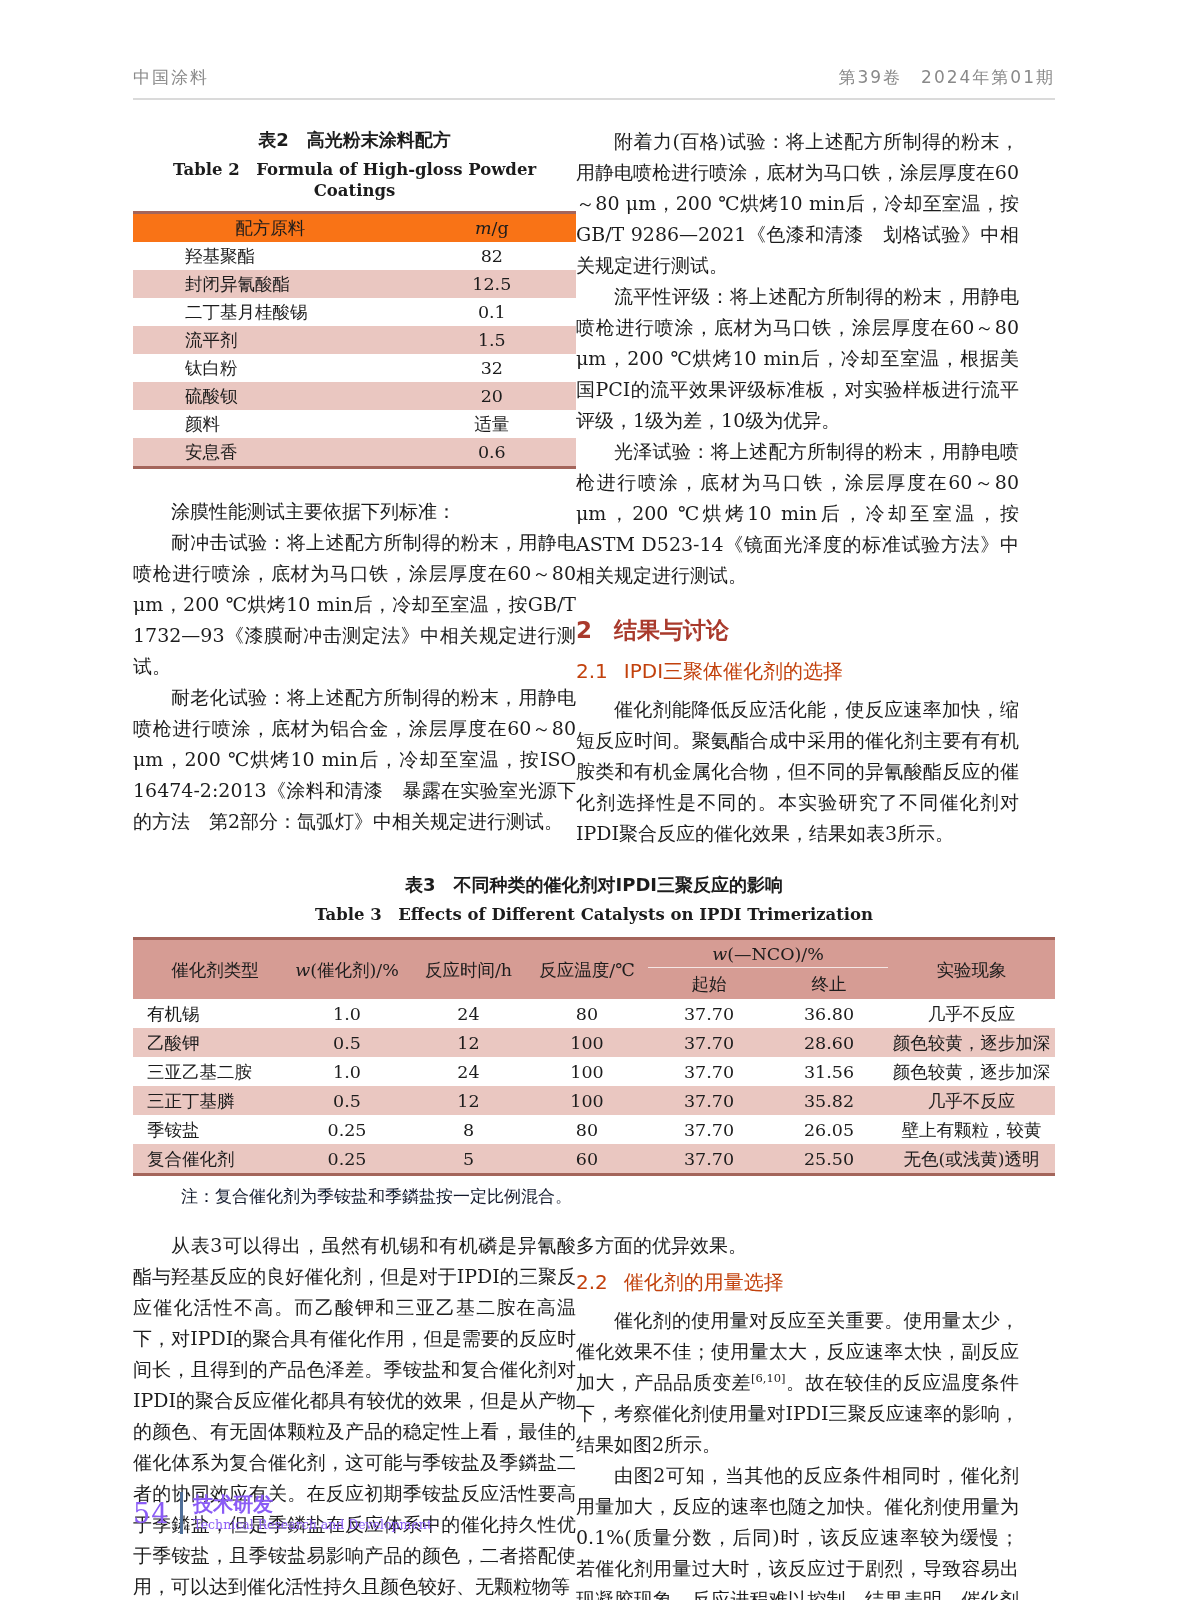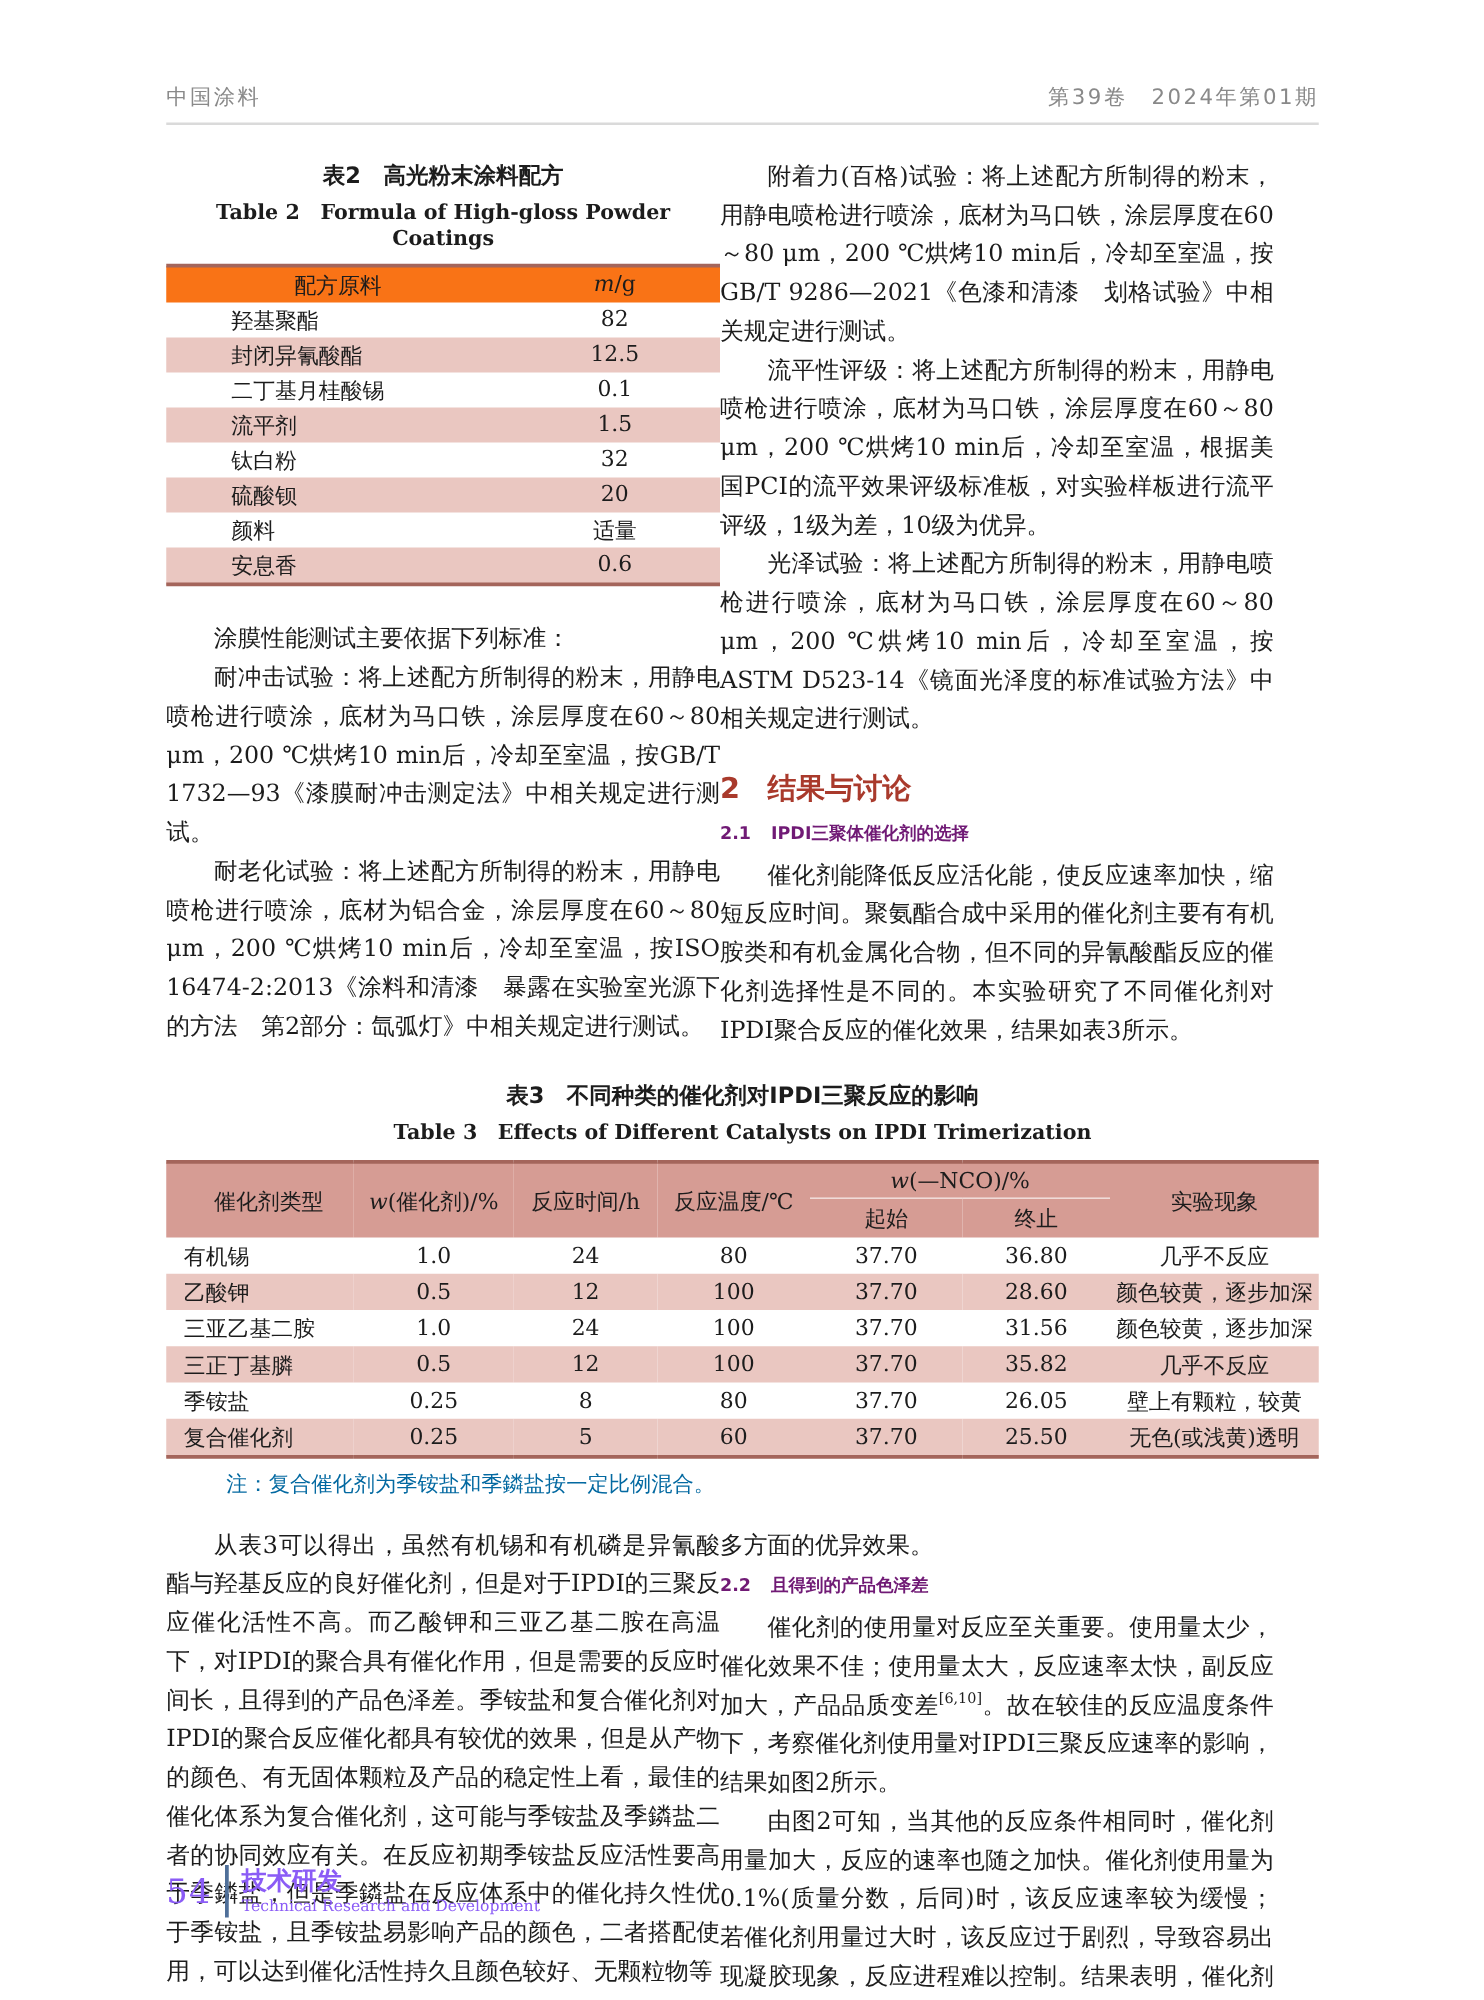--- a/index.html
+++ b/index.html
@@ -43,28 +43,28 @@
   
   .t3-section{margin-top:24px;}
   .t3 th,.t3 td{font-size:17.5px;padding:0;}
   .t3 thead th{background:#d69c94;text-align:center;font-weight:normal;}
   .t3 thead tr.r1 th{height:27px;}
   .t3 thead tr.r2 th{height:31px;font-family:Liberation Mono, monospace;}
   .t3 th.nco{border-bottom:1px solid rgba(255,255,255,0.75);}
   .t3 tbody td{height:29px;text-align:center;}
   .t3 tbody td.c1{text-align:left;padding-left:14px;}
   .t3 tbody tr:nth-child(even){background:#eac7c1;}
-  .t3-note{color:#0369a1;font-size:17px;margin:9px 0 0 0;padding-left:48px;
+  .t3-note{color:#0f172a;font-size:17px;margin:9px 0 0 0;padding-left:48px;
     font-family:"DejaVu Serif","Liberation Serif",serif;}
   
   .h2{color:#a93a2c;font-family:"DejaVu Sans","Liberation Sans",sans-serif;
     font-weight:bold;font-size:23px;margin:24px 0 12px 0;}
   .h2 .num{margin-right:22px;}
-  .h3{color:#701a75;font-family:"DejaVu Sans","Liberation Sans",sans-serif;
-    font-weight:bold;font-size:14px;margin:4px 0 9px 0;}
+  .h3{color:#c2410c;font-family:"DejaVu Sans","Liberation Sans",sans-serif;
+    font-weight:normal;font-size:20px;margin:4px 0 9px 0;}
   .h3 .num{margin-right:16px;}
   .h3.mt{margin-top:8px;}
   
   .page-footer{position:absolute;left:133px;top:1492px;display:flex;align-items:center;
     color:#8b5cf6;}
   .page-footer .pno{font-size:27px;margin-right:11px;letter-spacing:1px;}
   .page-footer .sect{border-left:3px solid #4f6f99;padding-left:10px;}
   .page-footer .sect-cn{font-family:"DejaVu Sans","Liberation Sans",sans-serif;
     font-weight:bold;font-size:20px;line-height:24px;}
   .page-footer .sect-en{font-size:12.5px;line-height:18px;}
@@ -231,21 +231,21 @@
     </table>
     <p class="t3-note">注：复合催化剂为季铵盐和季鏻盐按一定比例混合。</p>
   </div>
 
   <div class="cols bottom">
     <div class="col">
       <p class="para">从表3可以得出，虽然有机锡和有机磷是异氰酸酯与羟基反应的良好催化剂，但是对于IPDI的三聚反应催化活性不高。而乙酸钾和三亚乙基二胺在高温下，对IPDI的聚合具有催化作用，但是需要的反应时间长，且得到的产品色泽差。季铵盐和复合催化剂对IPDI的聚合反应催化都具有较优的效果，但是从产物的颜色、有无固体颗粒及产品的稳定性上看，最佳的催化体系为复合催化剂，这可能与季铵盐及季鏻盐二者的协同效应有关。在反应初期季铵盐反应活性要高于季鏻盐，但是季鏻盐在反应体系中的催化持久性优于季铵盐，且季铵盐易影响产品的颜色，二者搭配使用，可以达到催化活性持久且颜色较好、无颗粒物等</p>
     </div>
     <div class="col">
       <p class="para noindent">多方面的优异效果。</p>
-      <h3 class="h3 mt"><span class="num">2.2</span><span>且得到的产品色泽差</span></h3>
+      <h3 class="h3 mt"><span class="num">2.2</span><span>催化剂的用量选择</span></h3>
       <p class="para"><span>催化剂的使用量对反应至关重要。使用量太少，催化效果不佳；使用量太大，反应速率太快，副反应加大，产品品质变差</span><sup class="ref">[6,10]</sup><span>。故在较佳的反应温度条件下，考察催化剂使用量对IPDI三聚反应速率的影响，结果如图2所示。</span></p>
       <p class="para">由图2可知，当其他的反应条件相同时，催化剂用量加大，反应的速率也随之加快。催化剂使用量为0.1%(质量分数，后同)时，该反应速率较为缓慢；若催化剂用量过大时，该反应过于剧烈，导致容易出现凝胶现象，反应进程难以控制。结果表明，催化剂使用量</p>
     </div>
   </div>
 
   <div class="page-footer">
     <span class="pno">54</span>
     <span class="sect">
       <div class="sect-cn">技术研发</div>
       <div class="sect-en">Technical Research and Development</div>

